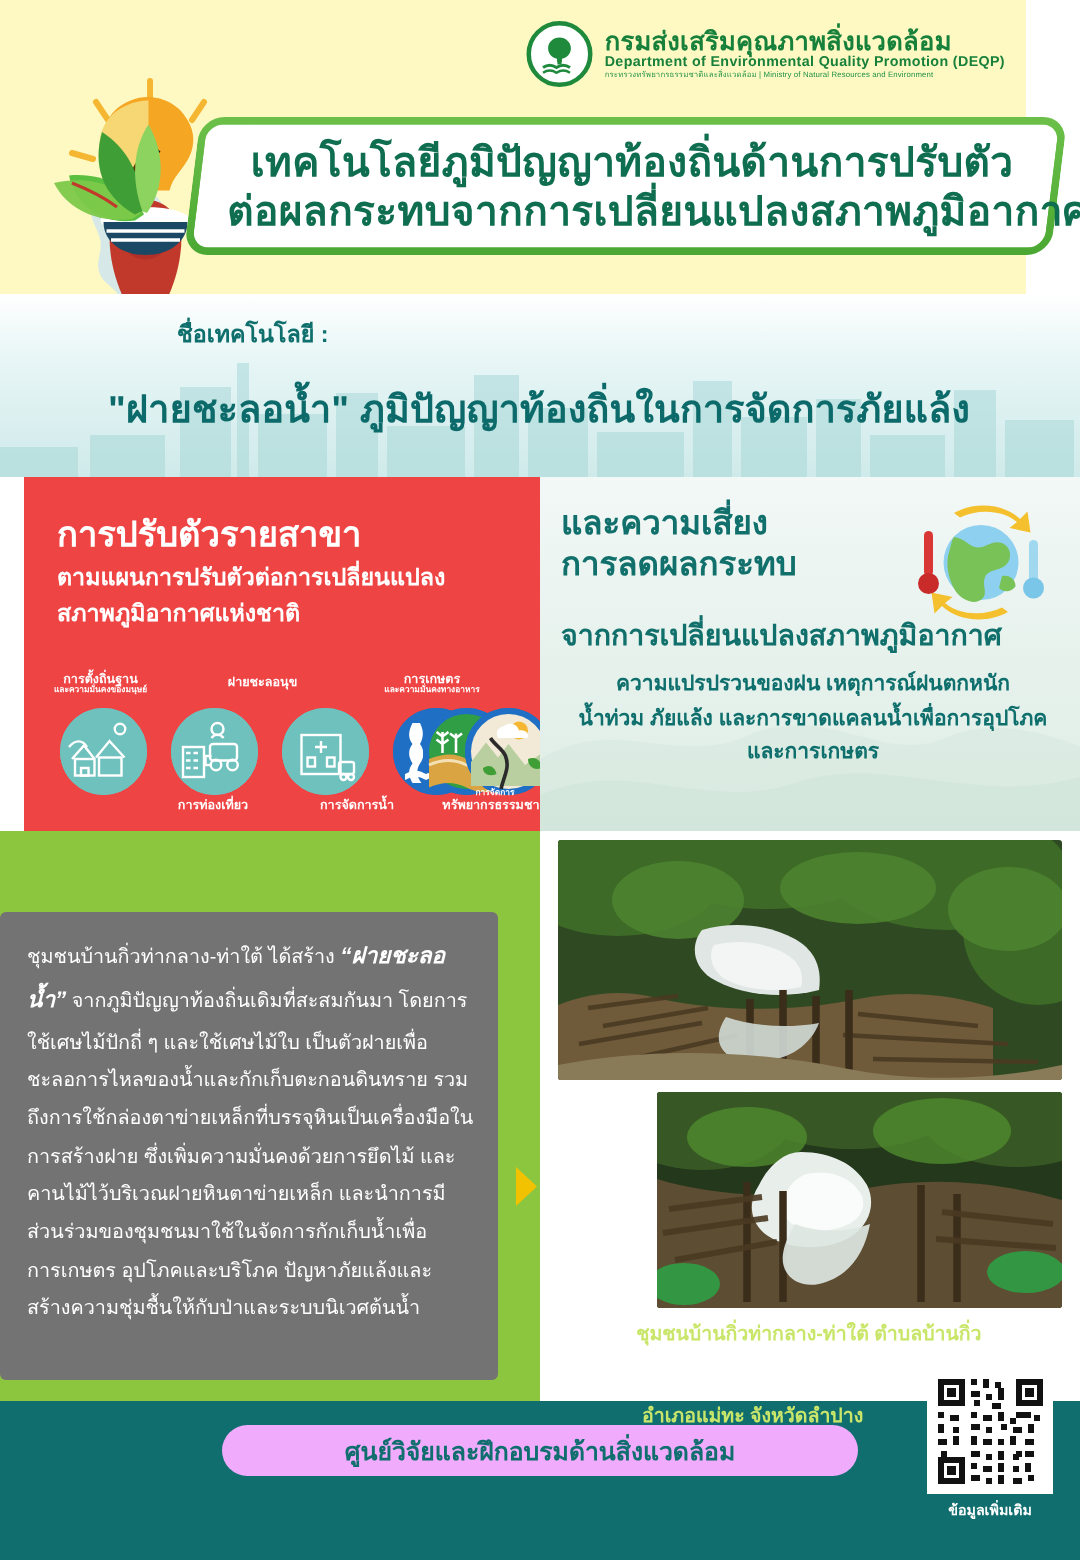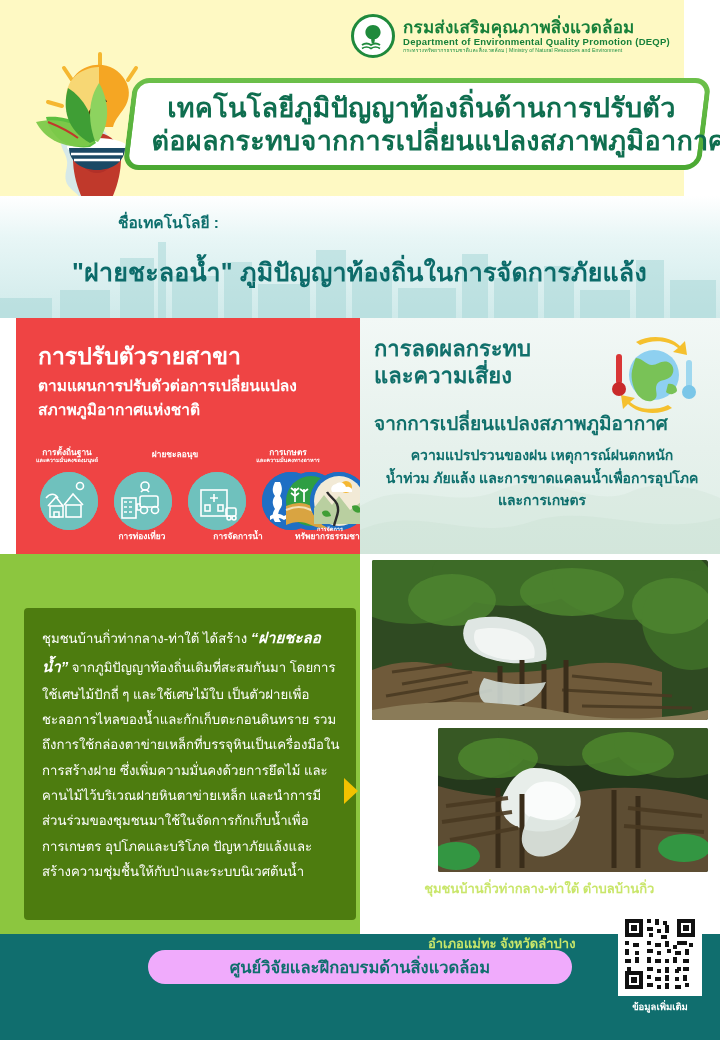--- a/index.html
+++ b/index.html
@@ -65,22 +65,22 @@
   .pr-title { position: absolute; left: 14px; top: 18px; font-size: 22px; font-weight: bold;
       color: #11706b; line-height: 1.22; }
   .pr-sub { position: absolute; left: 14px; top: 90px; font-size: 19px; font-weight: bold; color: #11706b; }
   .globe { position: absolute; right: 18px; top: 14px; width: 96px; height: 86px; }
   .pr-body { position: absolute; left: 10px; top: 126px; width: 344px; text-align: center;
       font-size: 14px; font-weight: bold; color: #0e6f6d; line-height: 1.62; }
 
   
   .details { position: absolute; left: 0; top: 554px; width: 360px; height: 380px; background: #8cc63f; }
   .det-title { position: absolute; left: 22px; top: 12px; font-size: 23px; font-weight: bold; color: #ffffff; }
-  .det-card { position: absolute; left: 24px; top: 54px; width: 332px; height: 312px;
-      background: #4d7c0f; border-radius: 4px; }
+  .det-card { position: absolute; left: 0; top: 54px; width: 332px; height: 312px;
+      background: #737373; border-radius: 4px; }
   .det-body { padding: 16px 16px 0 18px; font-size: 13.2px; color: #ffffff; line-height: 1.92; text-align: left; }
   .det-body .em { font-weight: bold; font-style: italic; font-size: 15px; }
   .arrow { position: absolute; left: 344px; top: 224px; width: 0; height: 0;
       border-top: 13px solid transparent; border-bottom: 13px solid transparent; border-left: 14px solid #f2c200; }
 
   
   .photo1 { position: absolute; left: 372px; top: 560px; width: 336px; height: 160px; overflow: hidden; border-radius: 2px; }
   .photo2 { position: absolute; left: 438px; top: 728px; width: 270px; height: 144px; overflow: hidden; border-radius: 2px; }
   .photo svg { display: block; }
 
@@ -309,22 +309,22 @@
       </div>
     </div>
   </div>
 
   <div class="panel-right">
     <svg class="pr-hills" viewBox="0 0 360 110" preserveAspectRatio="none">
       <path d="M0 62c50-30 90 6 140-16s90 20 130 2 90 6 90 6v56H0z" fill="#cfe3d6" opacity=".7"></path>
       <path d="M0 86c60-26 110 12 170-8s120 16 190-4v36H0z" fill="#c2dccb" opacity=".7"></path>
     </svg>
     <div class="pr-title">
+      <div>และความเสี่ยง</div>
       <div>การลดผลกระทบ</div>
-      <div>และความเสี่ยง</div>
     </div>
     <div class="pr-sub">จากการเปลี่ยนแปลงสภาพภูมิอากาศ</div>
 
     <svg class="globe" viewBox="0 0 96 86">
       <path d="M30 10c14-8 34-6 44 4l5-5 2 14-14-3 5-4c-9-8-26-9-38-3z" fill="#f5c02e"></path>
       <path d="M66 76c-14 8-34 6-44-4l-5 5-2-14 14 3-5 4c9 8 26 9 38 3z" fill="#f5c02e"></path>
       <circle cx="48" cy="43" r="25" fill="#8ed0f0"></circle>
       <path d="M30 26c8 1 10 7 16 7s9-5 16-3c5 2 7 8 4 13-4 6-12 4-15 9-3 6 2 11-2 15-5 5-14 1-18-5-5-8-7-19-4-27 1-4 2-8 3-9z" fill="#79c257"></path>
       <path d="M62 52c5-1 9 2 9 7-3 4-8 4-11 1z" fill="#79c257"></path>
       <g>

